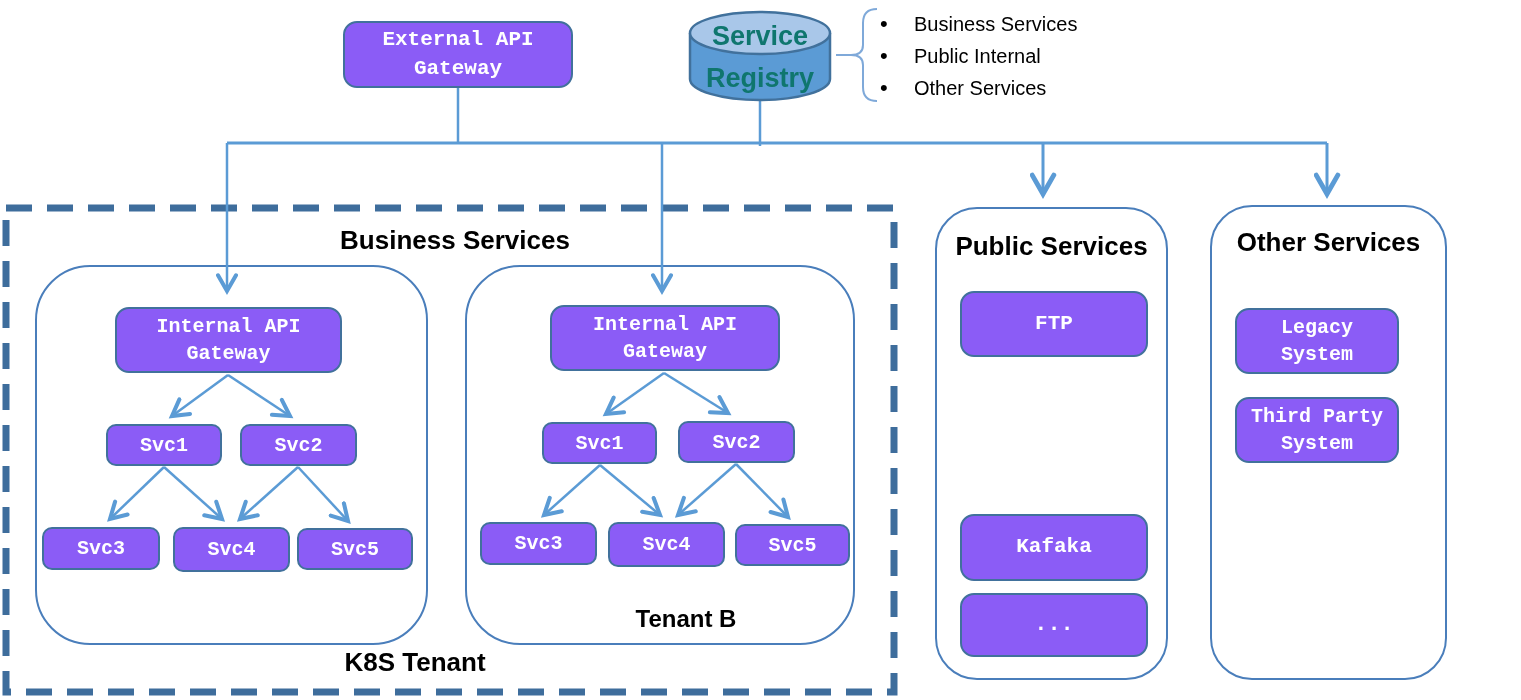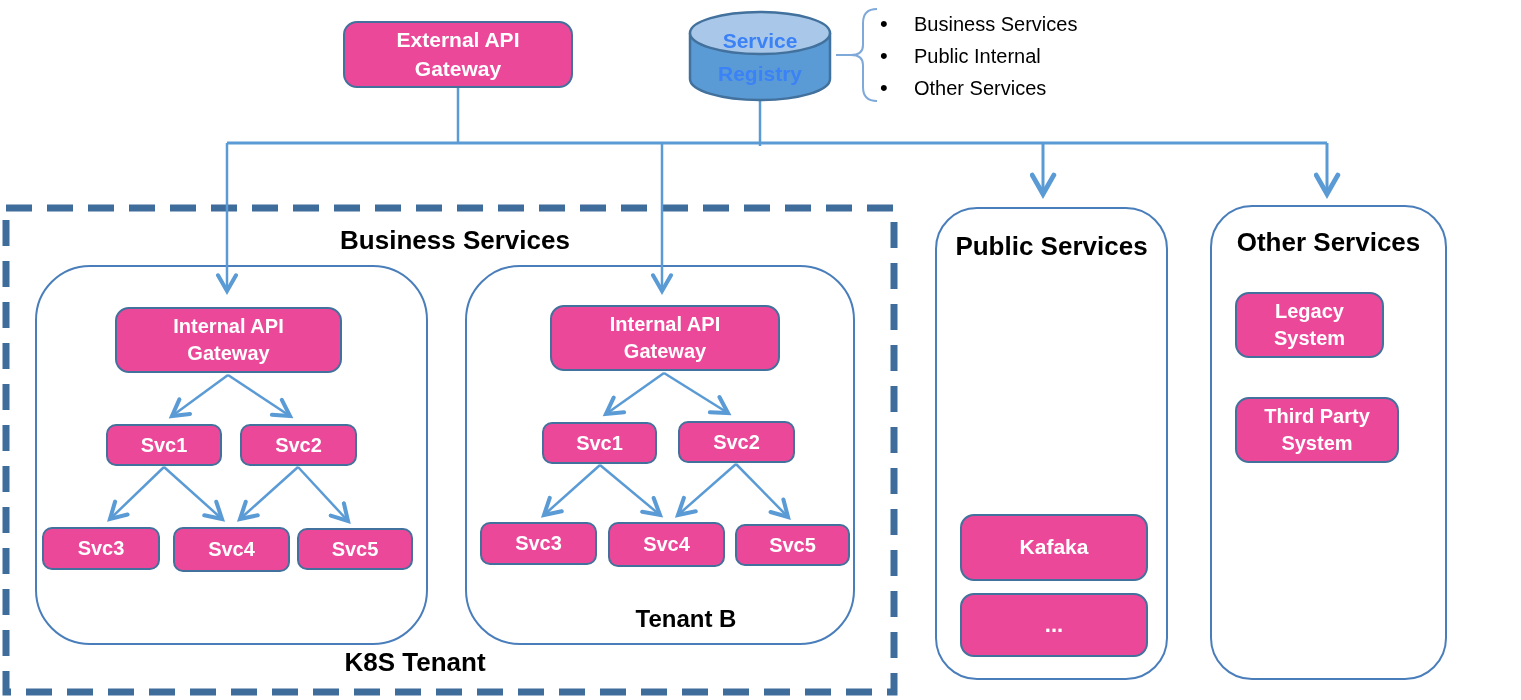--- a/index.html
+++ b/index.html
@@ -2,44 +2,44 @@
 <html><head>
 <meta charset="utf-8">
 <style>
   html,body { margin:0; padding:0; background:#ffffff; }
   .stage {
     position:relative; width:1521px; height:700px; background:#ffffff;
     font-family:"Liberation Sans", sans-serif; overflow:hidden;
   }
   
   .node {
-    position:absolute; background:#ec4899; border:2.5px solid #41719C;
+    position:absolute; background:#8b5cf6; border:2.5px solid #41719C;
     border-radius:10px; color:#ffffff; font-weight:bold;
     display:flex; align-items:center; justify-content:center;
     text-align:center; white-space:pre-line; line-height:1.35;
-    box-sizing:border-box; font-size:20px;
+    box-sizing:border-box; font-size:20px;font-family:Liberation Mono, monospace;
   }
   
   .container-box {
     position:absolute; background:#ffffff; border:2px solid #4A7EBB;
     box-sizing:border-box;
   }
   .title {
     position:absolute; color:#000000; font-weight:bold; text-align:center;
     font-size:26px; line-height:1.1; white-space:nowrap;
   }
   .tenant-label { font-size:24px; }
   .svg-layer { position:absolute; left:0; top:0; pointer-events:none; }
   
   .legend { position:absolute; left:880px; top:8px; display:flex; flex-direction:column; }
   .legend-row { display:flex; align-items:center; height:32px; }
   .legend-bullet { width:14px; font-size:22px; color:#000; line-height:32px; }
   .legend-text { margin-left:20px; font-size:20px; color:#000; white-space:nowrap; }
   .registry-text {
-    position:absolute; color:#3b82f6; font-weight:bold; font-size:21px;
+    position:absolute; color:#0f766e; font-weight:bold; font-size:27px;
     text-align:center; white-space:pre-line; line-height:1.55;
     display:flex; align-items:center; justify-content:center;
   }
 </style>
 </head>
 <body>
 
 <div class="stage">
 
   <div class="container-box" style="left:35px; top:265px; width:393px; height:380px; border-radius:55px;"></div>
@@ -124,22 +124,23 @@
   <div class="node" style="left:550px; top:305px; width:230px; height:66px; border-radius:14px;">Internal API
 Gateway</div>
   <div class="node" style="left:542px; top:422px; width:115px; height:42px;">Svc1</div>
   <div class="node" style="left:678px; top:421px; width:117px; height:42px;">Svc2</div>
   <div class="node" style="left:480px; top:522px; width:117px; height:43px;">Svc3</div>
   <div class="node" style="left:608px; top:522px; width:117px; height:45px;">Svc4</div>
   <div class="node" style="left:735px; top:524px; width:115px; height:42px;">Svc5</div>
   <div class="title tenant-label" style="left:586px; top:606px; width:200px;">Tenant B</div>
 
   <div class="title" style="left:935px; top:232px; width:233px;">Public Services</div>
+  <div class="node" style="left:960px; top:291px; width:188px; height:66px; border-radius:14px; font-size:21px;">FTP</div>
   <div class="node" style="left:960px; top:514px; width:188px; height:67px; border-radius:14px; font-size:21px;">Kafaka</div>
   <div class="node" style="left:960px; top:593px; width:188px; height:64px; border-radius:14px; font-size:22px;">...</div>
 
   <div class="title" style="left:1210px; top:228px; width:237px;">Other Services</div>
-  <div class="node" style="left:1235px; top:292px; width:149px; height:66px; border-radius:14px;">Legacy
+  <div class="node" style="left:1235px; top:308px; width:164px; height:66px; border-radius:14px;">Legacy
 System</div>
   <div class="node" style="left:1235px; top:397px; width:164px; height:66px; border-radius:14px;">Third Party
 System</div>
 
 </div>
 
 </body></html>

